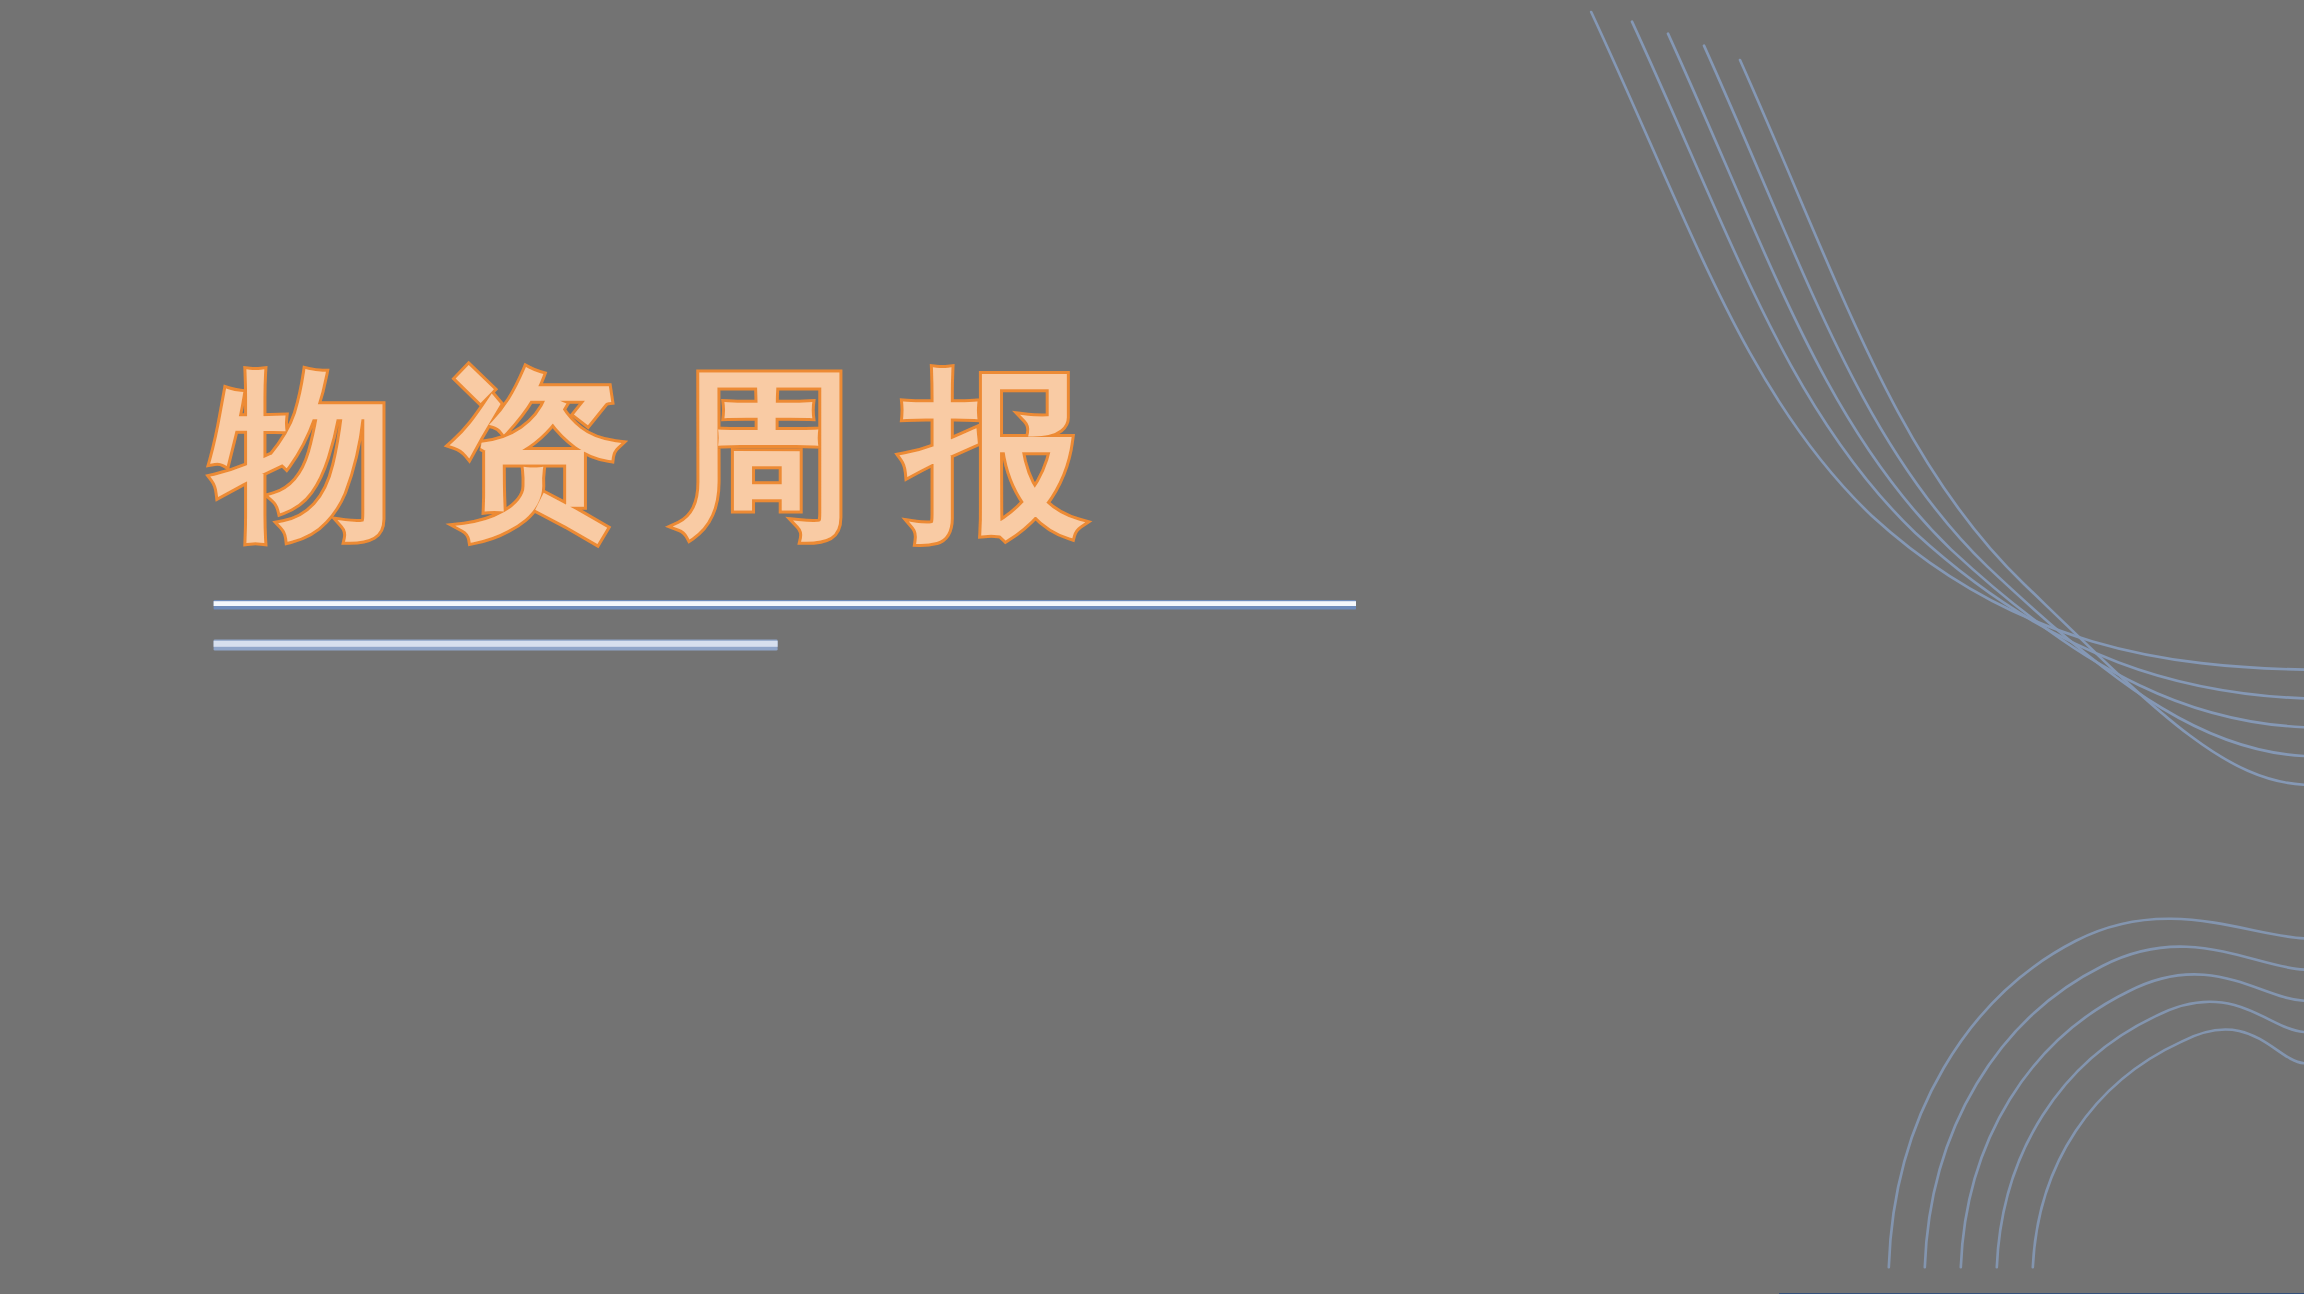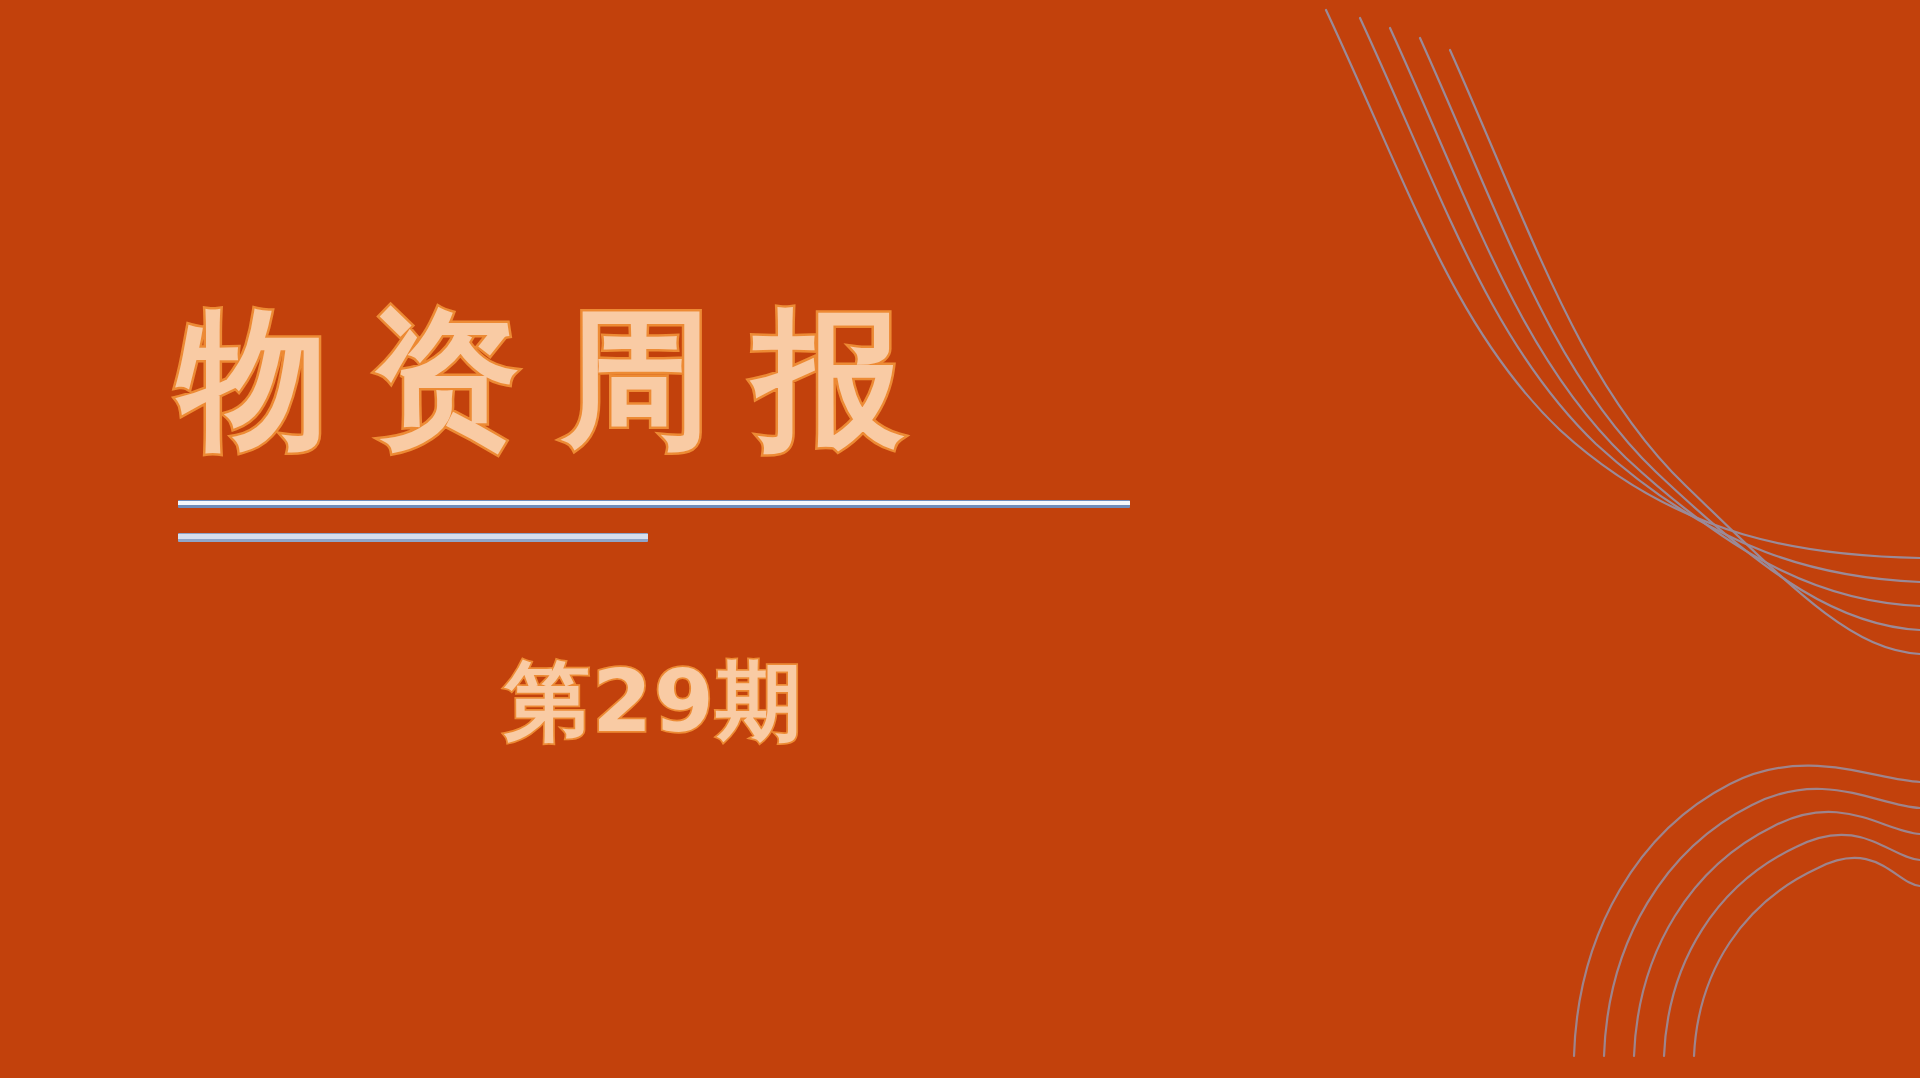--- a/index.html
+++ b/index.html
@@ -10,21 +10,21 @@
   }
   body {
     font-family: "Liberation Sans", "DejaVu Sans", sans-serif;
   }
 
   #slide {
     position: relative;
     width: 1920px;
     height: 1078px;
     overflow: hidden;
-    background: #c2410c;
+    background: #737373;
   }
 
   
   .deco {
     position: absolute;
     top: 0;
     left: 0;
     width: 1920px;
     height: 1078px;
     pointer-events: none;
@@ -140,15 +140,14 @@
     <h1 id="main-title">物资周报</h1>
   </div>
 
   <div class="rule" id="title-rule-long">
     <div class="rule-inner"></div>
   </div>
   <div class="rule" id="title-rule-short">
     <div class="rule-inner"></div>
   </div>
 
-  <div id="subtitle">第29期</div>
 
 </div>
 
 </body></html>

